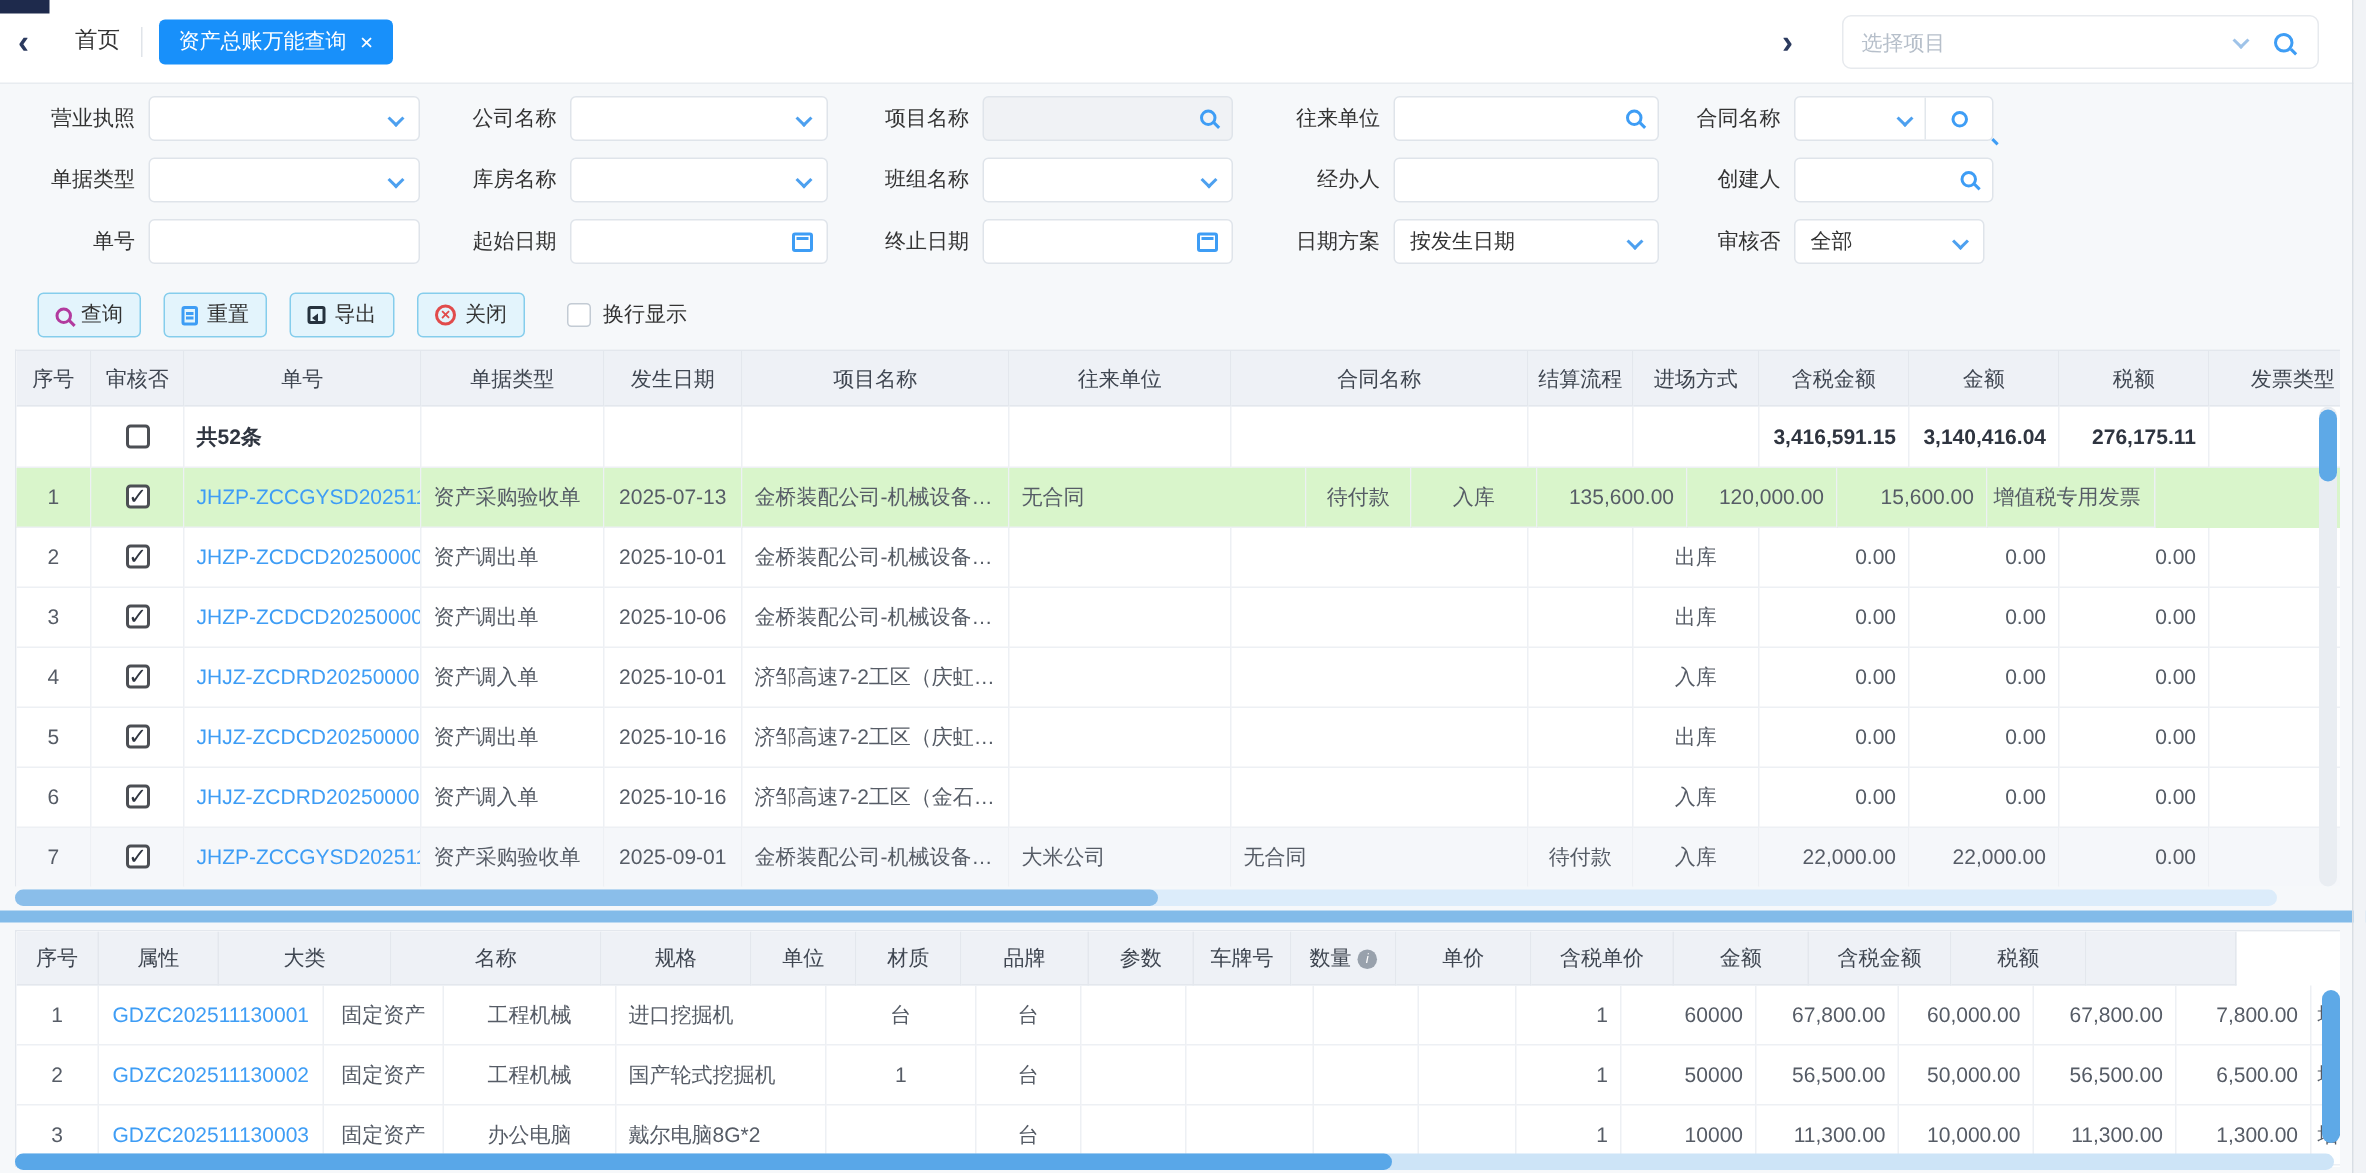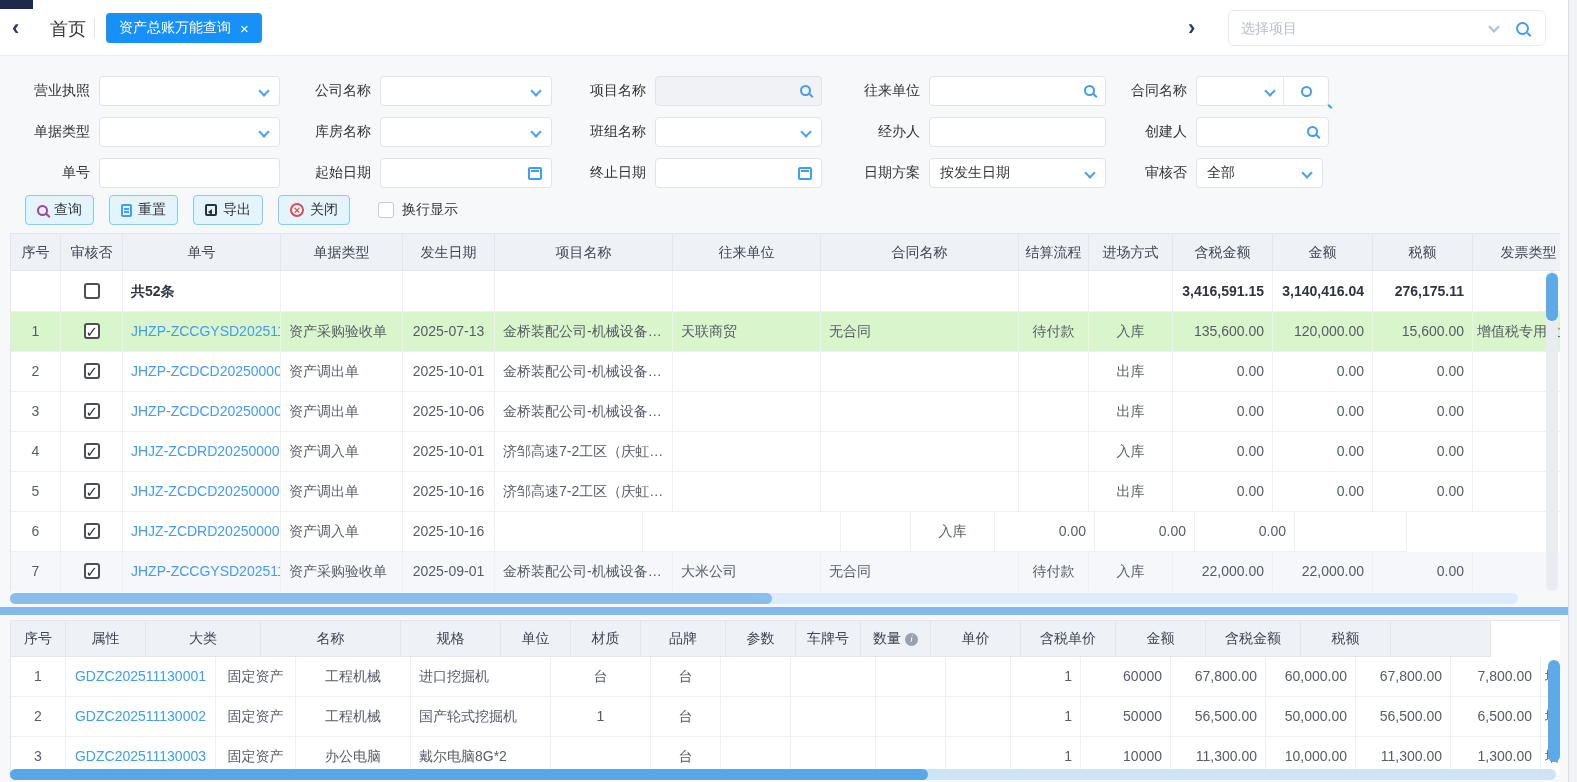--- a/index.html
+++ b/index.html
@@ -7,21 +7,21 @@
   .page{ position:relative; width:1577px; height:782px; background:#f6f8fa; overflow:hidden;
          font-family:"Liberation Sans","DejaVu Sans",sans-serif; font-size:14px; color:#333; }
 
   
   .topbar{ position:absolute; left:0; top:0; width:1577px; height:56px; background:#fff;
            border-bottom:1px solid #e8ecf0; }
   .notch{ position:absolute; left:0; top:0; width:33px; height:9px; background:#1e2a4c; }
   .navchev{ position:absolute; top:14px; font-size:22px; font-weight:bold; color:#2b3a5e; cursor:pointer; line-height:28px;}
   .navchev.back{ left:12px; }
   .navchev.fwd{ left:1188px; }
-  .hometab{ position:absolute; left:50px; top:17px; font-size:18px; color:#333; cursor:pointer; }
+  .hometab{ position:absolute; left:50px; top:17px; font-size:15px; color:#333; cursor:pointer; }
   .tabsep{ position:absolute; left:94px; top:18px; width:1px; height:20px; background:#e0e4e9; }
   .activetab{ position:absolute; left:106px; top:13px; height:30px; background:#1890fa; border-radius:4px;
               color:#fff; display:flex; align-items:center; padding:0 13px; gap:9px; cursor:pointer; }
   .activetab .x{ font-size:15px; line-height:15px; }
   .tbsel{ position:absolute; left:1228px; top:10px; width:318px; height:36px; background:#fff;
           border:1px solid #e7eaee; border-radius:6px; display:flex; align-items:center; }
   .tbsel input{ flex:1; border:none; outline:none; font-size:14px; padding:0 12px; color:#333; background:transparent;
                 font-family:inherit; }
   .tbsel input::placeholder{ color:#b6bfca; }
 
@@ -43,21 +43,21 @@
                   background:#3e9df5; box-shadow:0 3px 0 #3e9df5; }
   .ic-exp{ width:12px; height:12px; border:2px solid #26323e; border-radius:2px; display:inline-block; position:relative; }
   .ic-exp::after{ content:""; position:absolute; left:1px; top:3px; border-style:solid; border-color:transparent;
                   border-width:3px 4px 3px 0; border-right-color:#26323e; }
   .ic-close{ width:14px; height:14px; border:2px solid #e14b4b; border-radius:50%; display:inline-block;
              color:#e14b4b; font-size:11px; line-height:10px; text-align:center; font-weight:bold; }
   .info{ width:13px; height:13px; border-radius:50%; background:#98a1ac; color:#fff; display:inline-block;
          font-size:9px; line-height:13px; text-align:center; font-style:italic; margin-left:4px; vertical-align:1px; }
 
   
-  .filters{ position:absolute; left:0; top:64px; width:1577px; }
+  .filters{ position:absolute; left:0; top:52px; width:1577px; }
   .frow{ display:flex; align-items:center; height:30px; margin:12px 0 0 25px; }
   .frow + .frow{ margin-top:11px; }
   .flabel{ width:65px; text-align:right; color:#333; flex:none; margin-right:9px; }
   .fld{ height:30px; border:1px solid #dfe4ea; border-radius:4px; background:#fff; position:relative;
         display:flex; align-items:center; flex:none; }
   .fld.grey{ background:#f0f2f5; }
   .fld input{ width:100%; height:100%; border:none; outline:none; background:transparent; padding:0 9px;
               font-size:14px; color:#333; font-family:inherit; }
   .fld .chev{ position:absolute; right:11px; top:13px; }
   .fld .mag{ position:absolute; right:10px; top:8px; }
@@ -275,21 +275,20 @@
           <div class="cell ar" style="width: 100px;">276,175.11</div>
           <div class="cell al inv" style="width: 112px;"></div>
         </div>
         <div class="trow hl">
           <div class="cell ac" style="width: 50px;">1</div>
           <div class="cell ac" style="width: 62px;"><span class="cb on"></span></div>
           <div class="cell al" style="width: 158px;"><span class="link">JHZP-ZCCGYSD2025111</span></div>
           <div class="cell al" style="width: 122px;">资产采购验收单</div>
           <div class="cell ac" style="width: 92px;">2025-07-13</div>
           <div class="cell al" style="width: 178px;">金桥装配公司-机械设备…</div>
-          <div class="cell al" style="width: 148px;">天联商贸</div>
           <div class="cell al" style="width: 198px;">无合同</div>
           <div class="cell ac" style="width: 70px;">待付款</div>
           <div class="cell ac" style="width: 84px;">入库</div>
           <div class="cell ar" style="width: 100px;">135,600.00</div>
           <div class="cell ar" style="width: 100px;">120,000.00</div>
           <div class="cell ar" style="width: 100px;">15,600.00</div>
           <div class="cell al inv" style="width: 112px;">增值税专用发票</div>
         </div>
         <div class="trow">
           <div class="cell ac" style="width: 50px;">2</div>
@@ -354,20 +353,21 @@
           <div class="cell ar" style="width: 100px;">0.00</div>
           <div class="cell ar" style="width: 100px;">0.00</div>
           <div class="cell al inv" style="width: 112px;"></div>
         </div>
         <div class="trow">
           <div class="cell ac" style="width: 50px;">6</div>
           <div class="cell ac" style="width: 62px;"><span class="cb on"></span></div>
           <div class="cell al" style="width: 158px;"><span class="link">JHJZ-ZCDRD202500000</span></div>
           <div class="cell al" style="width: 122px;">资产调入单</div>
           <div class="cell ac" style="width: 92px;">2025-10-16</div>
+          <div class="cell al" style="width: 178px;">济邹高速7-2工区（金石…</div>
           <div class="cell al" style="width: 148px;"></div>
           <div class="cell al" style="width: 198px;"></div>
           <div class="cell ac" style="width: 70px;"></div>
           <div class="cell ac" style="width: 84px;">入库</div>
           <div class="cell ar" style="width: 100px;">0.00</div>
           <div class="cell ar" style="width: 100px;">0.00</div>
           <div class="cell ar" style="width: 100px;">0.00</div>
           <div class="cell al inv" style="width: 112px;"></div>
         </div>
         <div class="trow dim">

